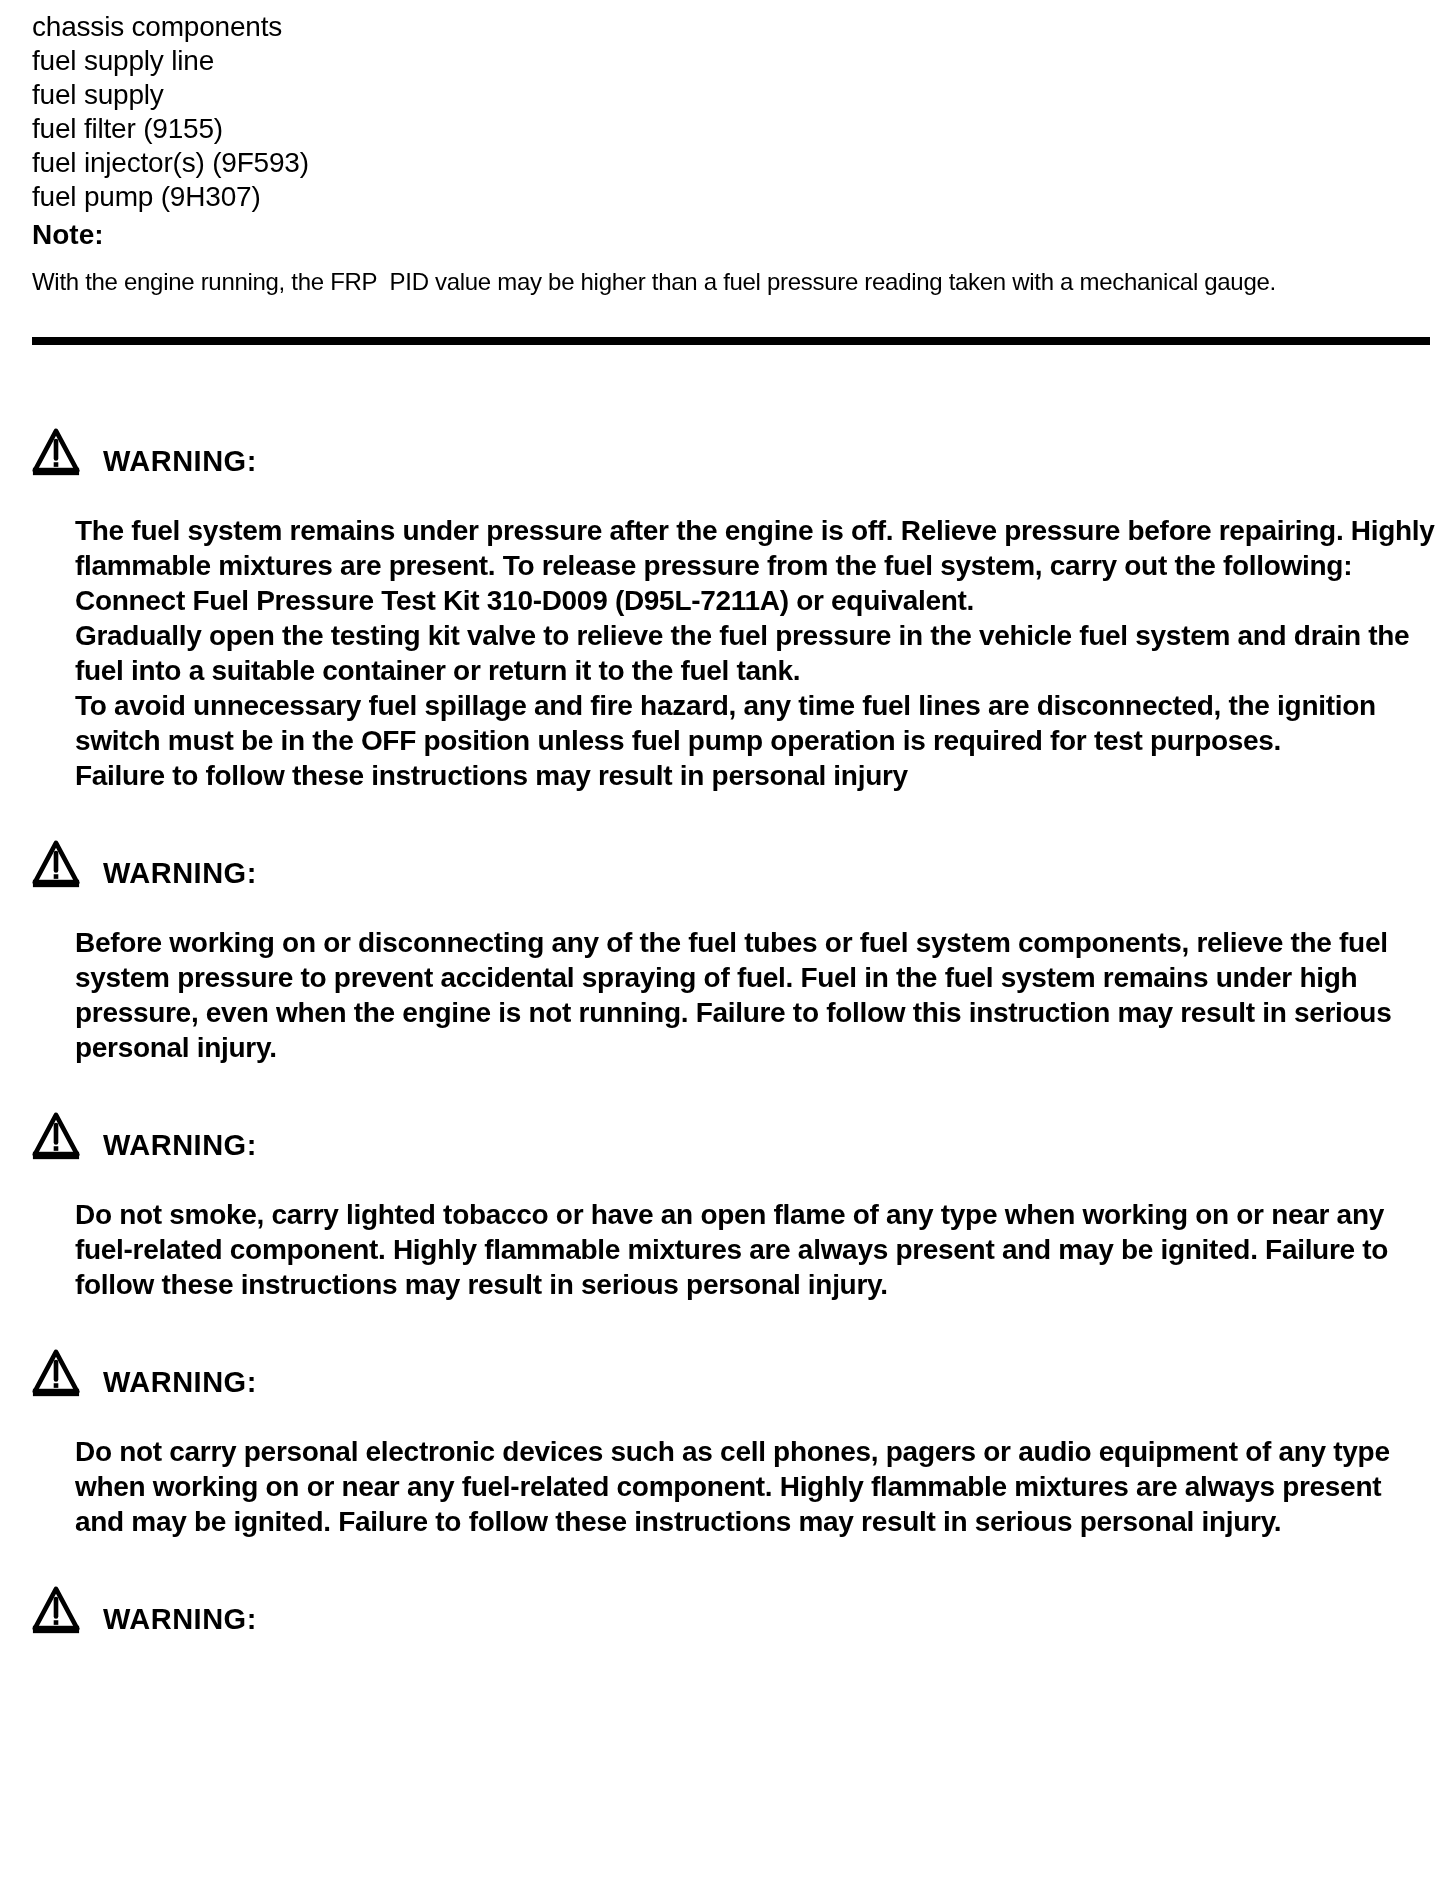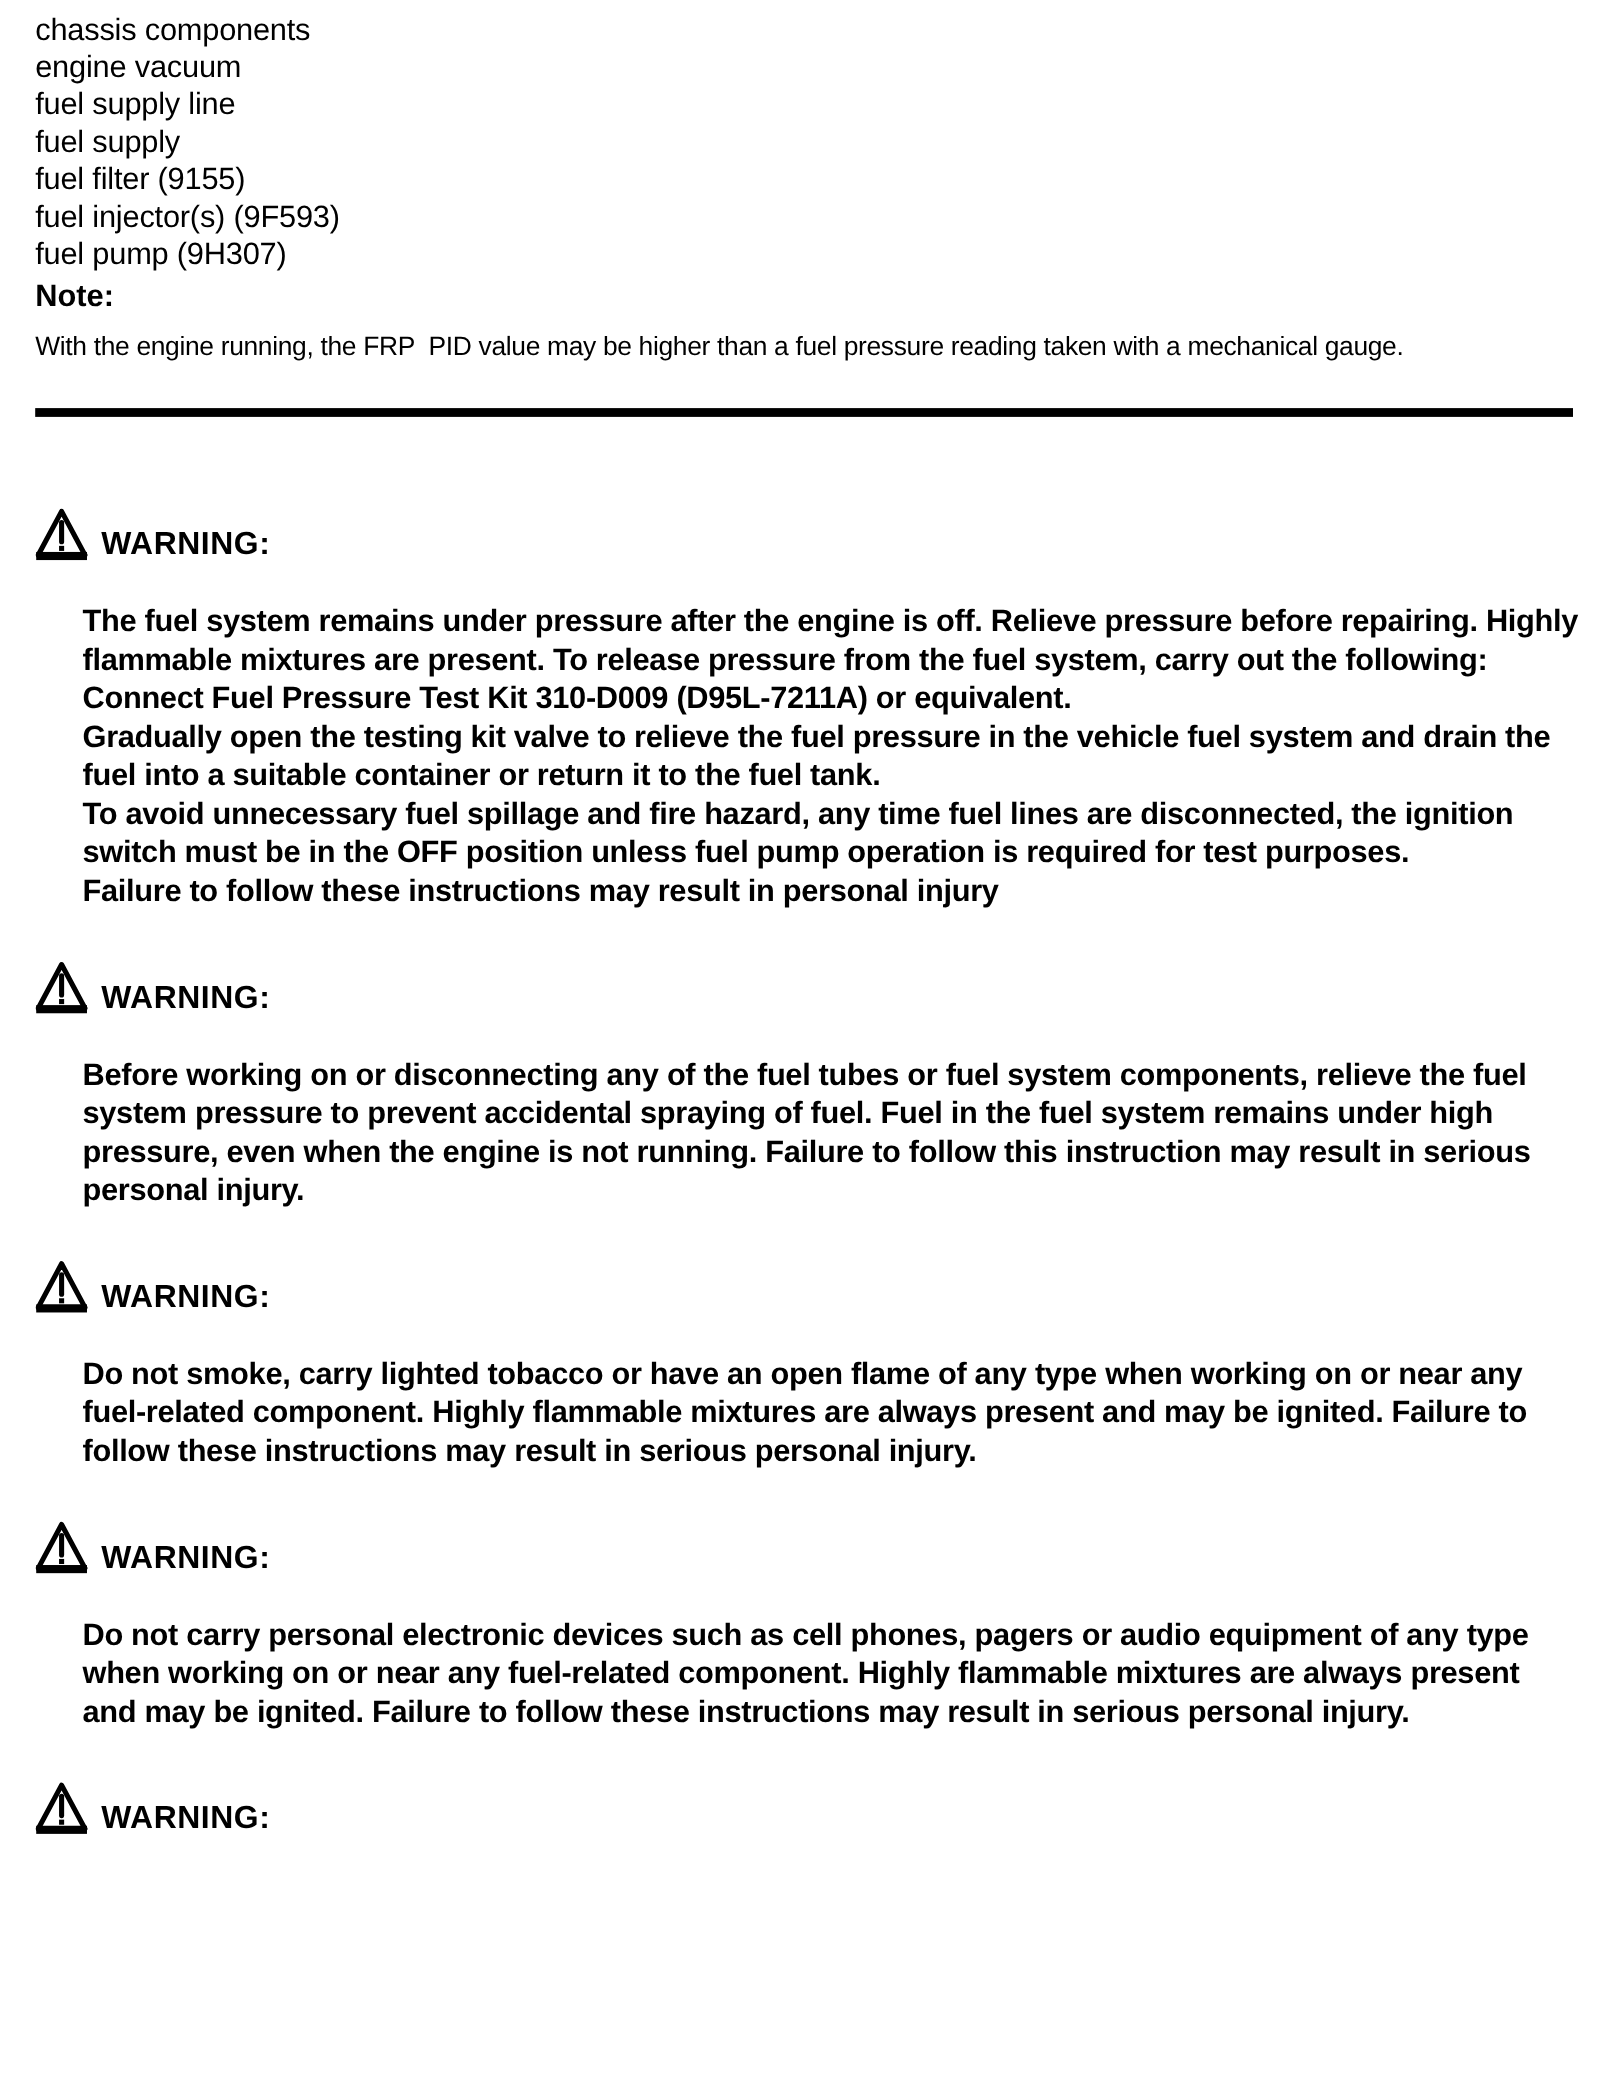--- a/index.html
+++ b/index.html
@@ -40,21 +40,21 @@
     margin-top: 36px;
     width: 1398px;
     height: 8px;
     background: #000000;
   }
   .warning-section.first { margin-top: 82px; }
   .warning-section { margin-top: 46px; }
   .warning-header {
     display: flex;
     align-items: flex-end;
-    gap: 12px;
+    gap: 23px;
     height: 52px;
   }
   .warning-icon { display: inline-block; width: 48px; height: 52px; }
   .warning-icon svg { width: 48px; height: 52px; display: block; }
   .warning-label {
     font-size: 29px;
     font-weight: bold;
     line-height: 1;
     padding-bottom: 3px;
     letter-spacing: 0.5px;
@@ -70,21 +70,20 @@
     margin-left: 43px;
   }
 </style>
 </head>
 <body>
 
 <div class="page">
 
   <div class="component-list">
     <div class="list-line">chassis components</div>
-    <div class="list-line">engine vacuum</div>
     <div class="list-line">fuel supply line</div>
     <div class="list-line">fuel supply</div>
     <div class="list-line">fuel filter (9155)</div>
     <div class="list-line">fuel injector(s) (9F593)</div>
     <div class="list-line">fuel pump (9H307)</div>
   </div>
 
   <div class="note-heading">Note:</div>
   <p class="note-text">With the engine running, the FRP  PID value may be higher than a fuel pressure reading taken with a mechanical gauge.</p>
 

